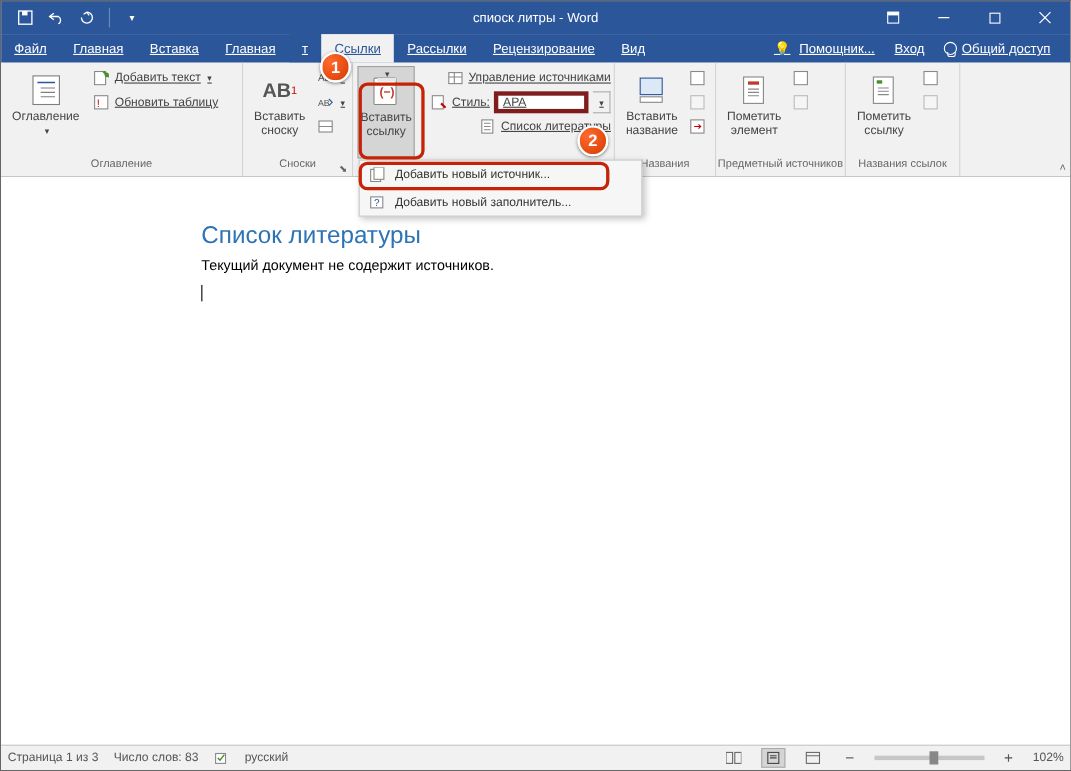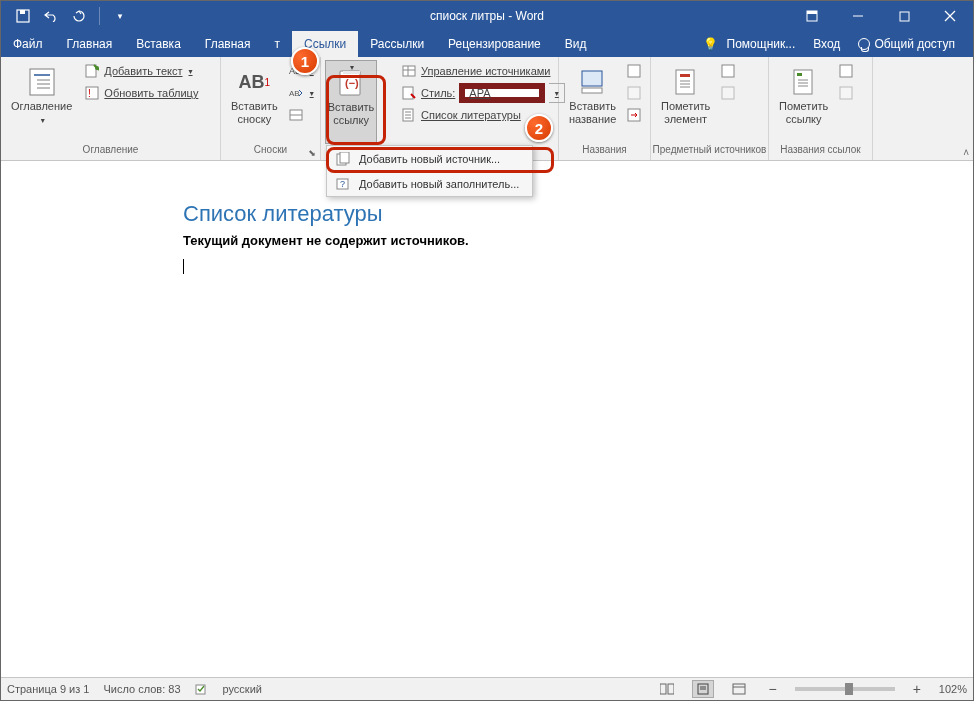--- a/index.html
+++ b/index.html
@@ -9,64 +9,64 @@
 .title-bar { height: 30px; background: #2B579A; display: flex; align-items: center; color: #fff; position: relative; }
 .qat { display: flex; align-items: center; gap: 4px; padding-left: 10px; }
 .qat-btn { width: 24px; height: 24px; display: flex; align-items: center; justify-content: center; color: #fff; font-size: 12px; }
 .qat-sep { width: 1px; height: 18px; background: rgba(255,255,255,0.3); margin: 0 4px; }
 .title-text { position: absolute; left: 50%; transform: translateX(-50%); font-size: 12px; }
 .win-controls { margin-left: auto; display: flex; }
 .win-btn { width: 46px; height: 30px; display: flex; align-items: center; justify-content: center; font-size: 11px; }
 
 
 .tabs { height: 26px; background: #2B579A; display: flex; align-items: stretch; color: #fff; font-size: 12px; }
-.tab { padding: 0 12px; display: flex; align-items: center; cursor: pointer; position: relative; }
+.tab { padding: 0 12px; display: flex; align-items: center; cursor: pointer; position: relative; text-decoration: underline; }
 .tab.active { background: #F1F1F1; color: #2B579A; }
 .tab-spacer { flex: 1; }
 .tab-right { display: flex; align-items: center; gap: 2px; padding-right: 10px; }
 .tab-right .tab { padding: 0 8px; gap:4px;}
 .share-icn{width:12px;height:12px;border:1px solid #fff;border-radius:50%;position:relative;}
 .share-icn:before{content:"";position:absolute;width:6px;height:4px;border:1px solid #fff;border-top:none;border-radius:0 0 3px 3px;left:2px;bottom:-3px;}
 
 
 .ribbon { height: 104px; background: #F1F1F1; border-bottom: 1px solid #C6C6C6; display: flex; position: relative; }
 .rgroup { border-right: 1px solid #D4D4D4; display: flex; flex-direction: column; height: 100%; position: relative; }
 .rgroup-body { flex: 1; display: flex; padding: 3px 4px 0; }
 .rgroup-label { height: 16px; font-size: 10px; color: #666; text-align: center; padding-bottom:1px;}
 .rgroup-dlg{position:absolute;right:2px;bottom:1px;width:12px;height:12px;font-size:9px;color:#666;display:flex;align-items:center;justify-content:center;}
 .big-btn { display: flex; flex-direction: column; align-items: center; justify-content: flex-start; padding: 2px 6px; font-size: 11px; color: #444; text-align: center; min-width: 52px; }
 .big-btn .lbl{line-height:1.15;margin-top:2px;}
 .big-icon { width: 32px; height: 32px; display: flex; align-items: center; justify-content: center; margin-top:4px;}
 .small-row { display: flex; align-items: center; gap: 4px; height: 22px; font-size: 11px; color: #444; padding:0 2px;text-decoration:underline;}
 .mini-icon { width: 16px; height: 16px; display:flex;align-items:center;justify-content:center;}
 .vcol{display:flex;flex-direction:column;justify-content:flex-start;}
 .arrow-dn{font-size:8px;margin-left:2px;}
-.sel-box{border:6px solid #7f1d1d;background:#fff;height:20px;width:86px;padding:0 4px;display:flex;align-items:center;font-size:11px;}
+.sel-box{border:4px solid #7f1d1d;background:#fff;height:20px;width:86px;padding:0 4px;display:flex;align-items:center;font-size:11px;}
 .sel-arrow{border:1px solid #ABABAB;border-left:none;height:20px;width:16px;display:flex;align-items:center;justify-content:center;font-size:8px;}
 
 
 .callout { position: absolute; width: 28px; height: 28px; border-radius: 50%; background: radial-gradient(circle at 30% 30%, #FF6A2F, #D63B00); border: 2px solid #fff; box-shadow: 0 1px 3px rgba(0,0,0,0.5); color:#fff;font-weight:bold;font-size:15px;display:flex;align-items:center;justify-content:center;z-index:20;}
 .callout1{ top:46px; left:290px;}
 .callout2{ top:113px; left:524px;}
 .red-box{position:absolute;border:3px solid #C42306;border-radius:8px;z-index:15;pointer-events:none;}
 .red-box1{top:74px;left:325px;width:60px;height:70px;}
 .red-box2{top:146px;left:325px;width:228px;height:26px;}
 
 
-.dd-menu{position:absolute;top:144px;left:325px;width:207px;background:#F6F6F6;border:1px solid #C6C6C6;box-shadow:2px 2px 6px rgba(0,0,0,0.25);z-index:10;}
+.dd-menu{position:absolute;top:144px;left:325px;width:258px;background:#F6F6F6;border:1px solid #C6C6C6;box-shadow:2px 2px 6px rgba(0,0,0,0.25);z-index:10;}
 .dd-item{height:25px;display:flex;align-items:center;gap:8px;padding:0 8px;font-size:11px;color:#333;}
 
 
 .btn-active{background:#D5D5D5;border:1px solid #A0A0A0;}
 
 
 .doc-area{position:absolute;top:160px;left:0;right:0;bottom:23px;background:#fff;overflow:hidden;}
 .doc-content{padding:40px 0 0 182px;font-size:14px;}
 .doc-h{color:#2E74B5;font-size:22px;font-weight:normal;margin-bottom:6px;}
-.doc-p{font-size:13px;font-weight:bold;color:#000;margin-bottom:10px;}
+.doc-p{font-size:13px;font-weight:normal;color:#000;margin-bottom:10px;}
 .cursor{display:inline-block;width:1px;height:15px;background:#000;vertical-align:text-bottom;}
 
 
 .status{position:absolute;bottom:0;left:0;right:0;height:23px;background:#F1F1F1;border-top:1px solid #C6C6C6;display:flex;align-items:center;font-size:11px;color:#555;padding:0 6px;gap:14px;}
 .status .sp{flex:1;}
 .view-btn{width:22px;height:18px;display:flex;align-items:center;justify-content:center;border:1px solid transparent;}
 .view-btn.act{background:#D5D5D5;border-color:#AAA;}
 .zoom-track{width:100px;height:4px;background:#C6C6C6;position:relative;}
 .zoom-thumb{position:absolute;width:8px;height:12px;background:#888;top:-4px;left:50px;}
 
@@ -241,21 +241,21 @@
             <svg width="28" height="28">
               <rect x="3" y="2" width="20" height="24" rx="1" fill="#fff" stroke="#888"></rect>
               <path d="M6 2 L23 2 L23 5 L6 5 Z" fill="#E8E8E8"></path>
               <text x="8" y="18" font-size="11" fill="#C0392B" font-weight="bold">(−)</text>
             </svg>
           </div>
         <div class="lbl" style="white-space:pre-line;">Вставить
 ссылку</div>
         <span class="arrow-dn" style="position:absolute;">▾</span>
       </div>
-      <div class="vcol" style="margin-left:22px;">
+      <div class="vcol" style="margin-left:12px;align-items:flex-end;">
         <div class="small-row">
           <div class="mini-icon">
               <svg width="14" height="14">
                 <rect x="1" y="2" width="12" height="10" fill="#fff" stroke="#888"></rect>
                 <line x1="1" y1="6" x2="13" y2="6" stroke="#888"></line>
                 <line x1="6" y1="2" x2="6" y2="12" stroke="#888"></line>
               </svg>
             </div>
           <span>Управление источниками</span>
         </div>
@@ -430,21 +430,21 @@
 
 <div class="doc-area">
   <div class="doc-content">
     <div class="doc-h">Список литературы</div>
     <div class="doc-p">Текущий документ не содержит источников.</div>
     <span class="cursor"></span>
   </div>
 </div>
 
 <div class="status">
-  <span>Страница 9 из 1</span>
+  <span>Страница 1 из 3</span>
   <span>Число слов: 83</span>
   <span>
       <svg width="14" height="14">
         <rect x="1" y="3" width="9" height="9" fill="#fff" stroke="#888"></rect>
         <path d="M3 7 L5 9 L9 4" fill="none" stroke="#4A8B2B" stroke-width="1.3"></path>
       </svg>
     </span>
   <span>русский</span>
   <span class="sp"></span>
   <div class="view-btn">

